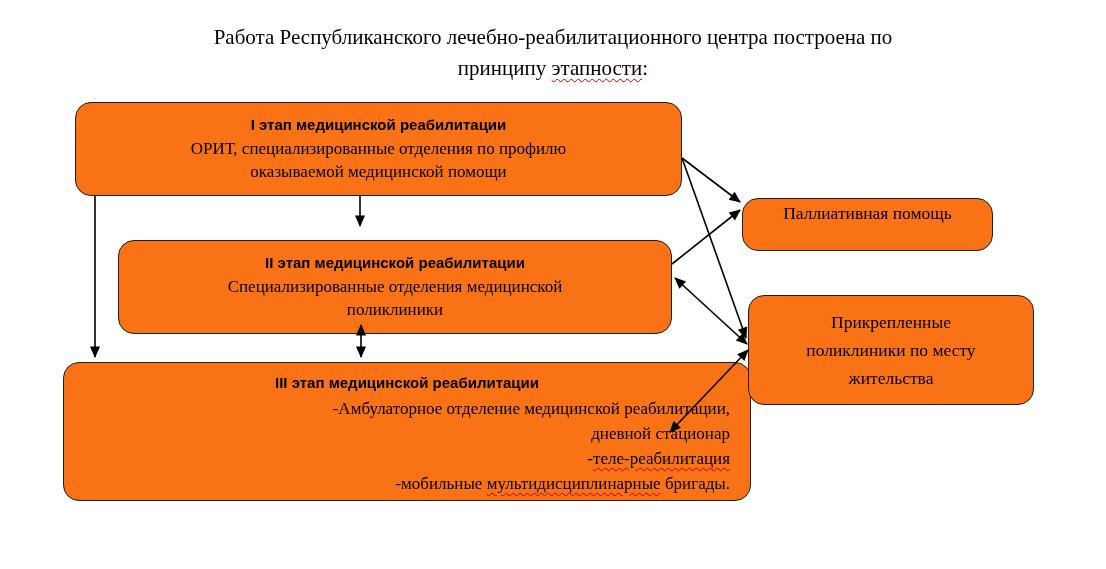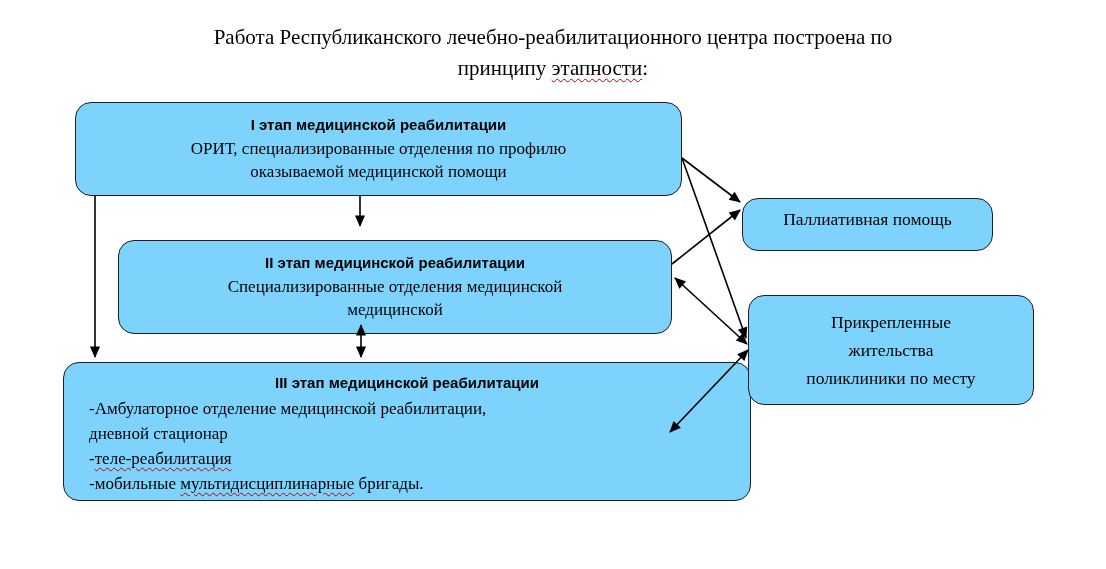--- a/index.html
+++ b/index.html
@@ -18,49 +18,49 @@
     left: 0;
     width: 100%;
     text-align: center;
     font-size: 21px;
     line-height: 31px;
     color: #000000;
   }
   .rbox {
     position: absolute;
     box-sizing: border-box;
-    background: #7dd3fc;
+    background: #f97316;
     border: 1.6px solid #1f1f1f;
     border-radius: 16px;
     z-index: 2;
   }
   .hdr {
     font-family: "Liberation Sans", sans-serif;
     font-weight: bold;
     font-size: 15px;
     text-align: center;
     line-height: 24px;
   }
   .body-center {
     font-size: 17px;
     text-align: center;
     line-height: 23px;
   }
   .body-left {
     font-size: 17px;
-    text-align: left;
+    text-align: right;
     line-height: 25px;
     padding-left: 25px;
     padding-right: 20px;
   }
   #box1 { left: 75px;  top: 102px; width: 607px; height: 94px;  padding-top: 10px; }
   #box2 { left: 118px; top: 240px; width: 554px; height: 94px;  padding-top: 10px; }
   #box3 { left: 63px;  top: 362px; width: 688px; height: 139px; padding-top: 7px; }
   #box3 .hdr { line-height: 26px; }
-  #palliative { left: 742px; top: 198px; width: 251px; height: 53px; padding-top: 6px; }
+  #palliative { left: 742px; top: 198px; width: 251px; height: 53px; }
   #polyclinics { left: 748px; top: 295px; width: 286px; height: 110px; padding-top: 12px; }
   .rbox-label {
     font-size: 17.5px;
     text-align: center;
     line-height: 28px;
   }
   .squiggle {
     text-decoration-line: underline;
     text-decoration-style: wavy;
     text-decoration-color: #c00000;
@@ -88,39 +88,39 @@
 
   <div class="rbox" id="box1">
     <div class="hdr">I этап медицинской реабилитации</div>
     <div class="body-center">ОРИТ, специализированные отделения по профилю</div>
     <div class="body-center">оказываемой медицинской помощи</div>
   </div>
 
   <div class="rbox" id="box2">
     <div class="hdr">II этап медицинской реабилитации</div>
     <div class="body-center">Специализированные отделения медицинской</div>
-    <div class="body-center">медицинской</div>
+    <div class="body-center">поликлиники</div>
   </div>
 
   <div class="rbox" id="box3">
     <div class="hdr">III этап медицинской реабилитации</div>
     <div class="body-left">-Амбулаторное отделение медицинской реабилитации,</div>
     <div class="body-left">дневной стационар</div>
     <div class="body-left"><span>-</span><span class="squiggle">теле-реабилитация</span></div>
     <div class="body-left"><span>-мобильные </span><span class="squiggle">мультидисциплинарные</span><span> бригады.</span></div>
   </div>
 
   <div class="rbox" id="palliative">
     <div class="rbox-label">Паллиативная помощь</div>
   </div>
 
   <div class="rbox" id="polyclinics">
     <div class="rbox-label">Прикрепленные</div>
+    <div class="rbox-label">поликлиники по месту</div>
     <div class="rbox-label">жительства</div>
-    <div class="rbox-label">поликлиники по месту</div>
   </div>
 
   <svg class="arrows" viewBox="0 0 1106 569" xmlns="http://www.w3.org/2000/svg">
     <defs>
       <marker id="ah" markerUnits="userSpaceOnUse" markerWidth="13" markerHeight="13" refX="11" refY="6.5" orient="auto-start-reverse">
         <path d="M0.5,1.5 L12,6.5 L0.5,11.5 Z" fill="#000000"></path>
       </marker>
     </defs>
     <line x1="95" y1="196" x2="95" y2="357" marker-end="url(#ah)"></line>
     <line x1="360" y1="196" x2="360" y2="226" marker-end="url(#ah)"></line>

